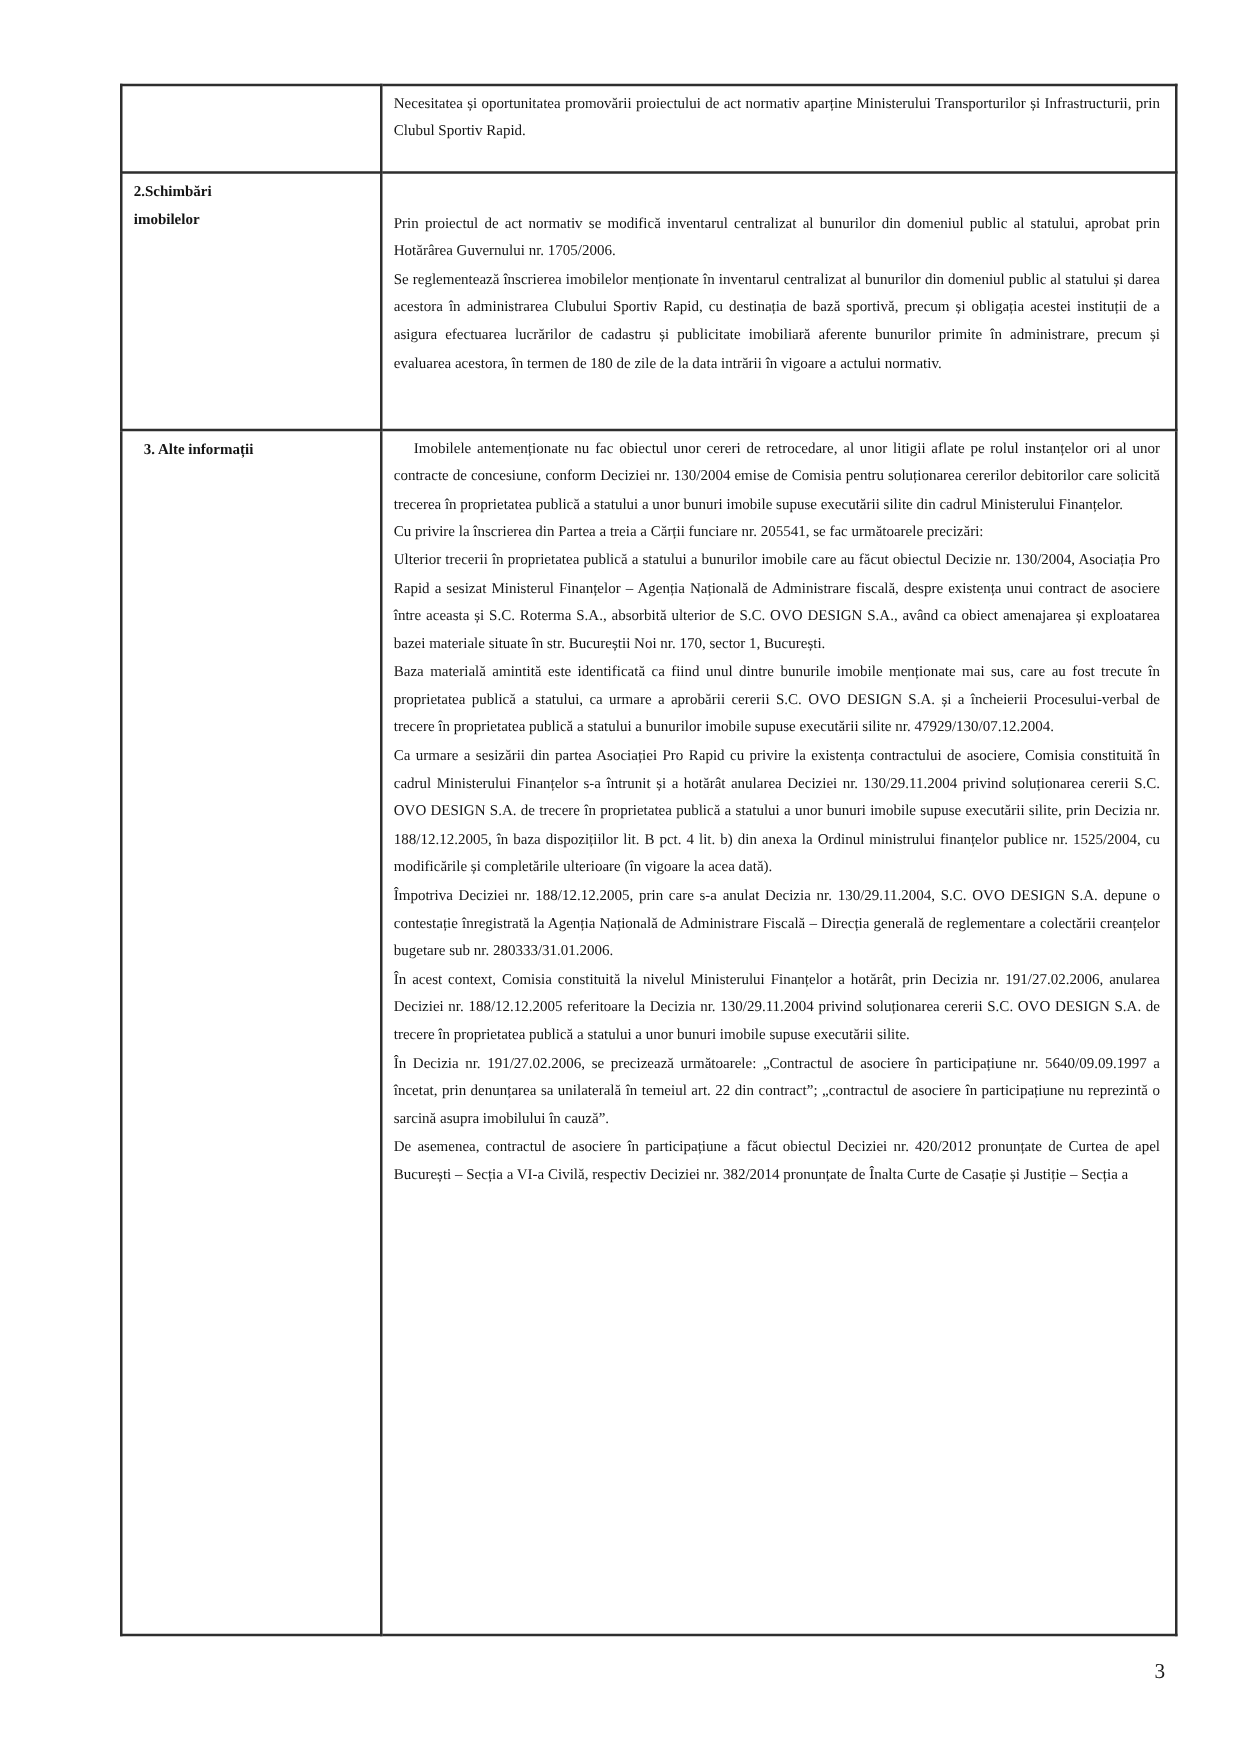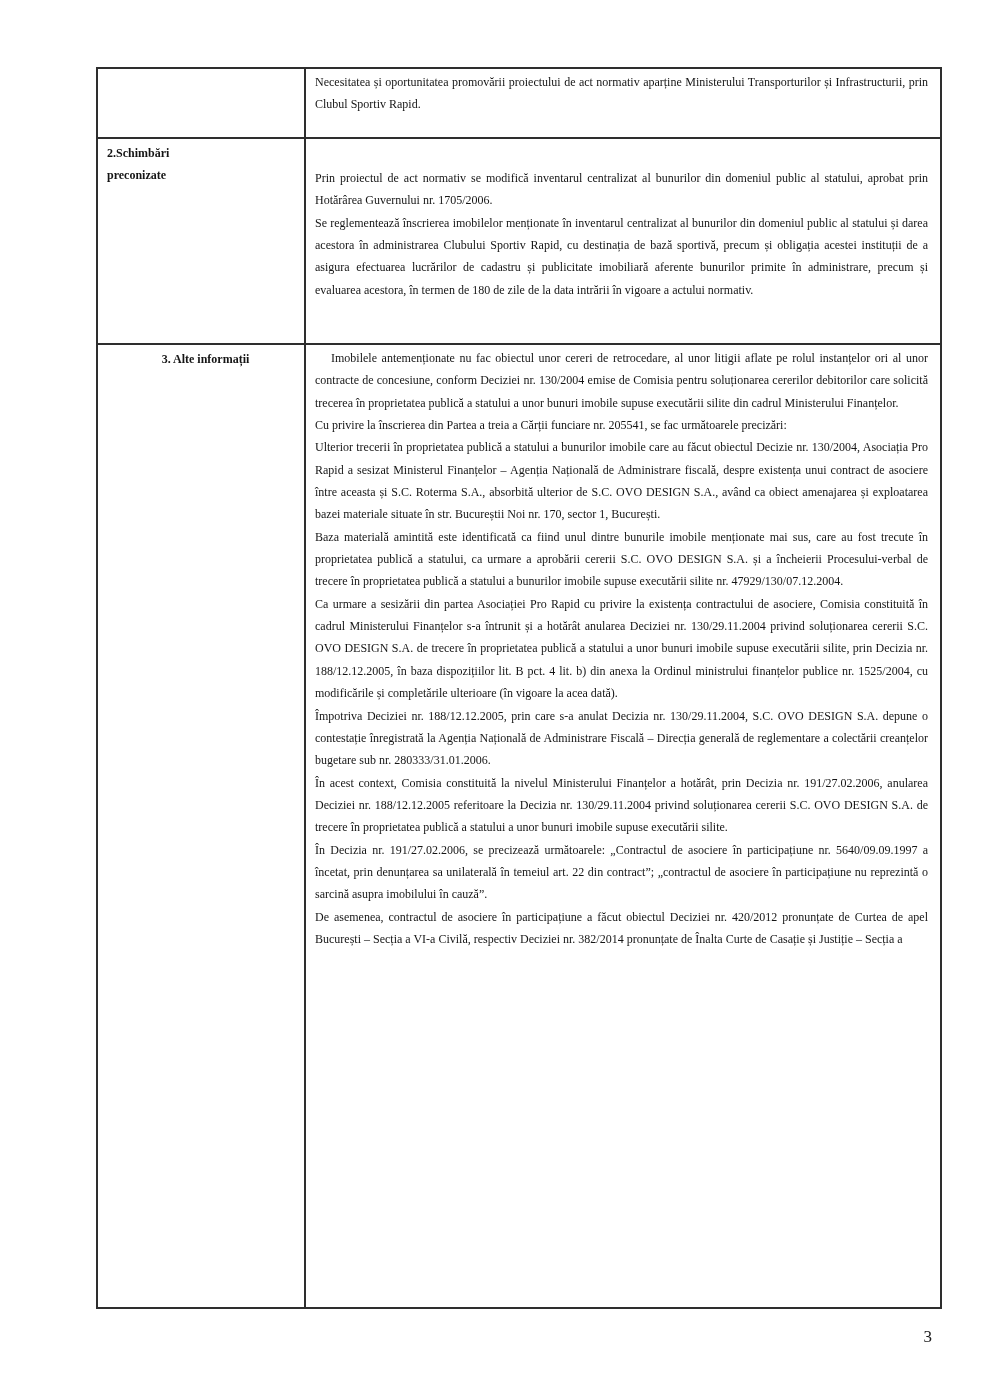--- a/index.html
+++ b/index.html
@@ -21,21 +21,21 @@
   td {
     border: 2px solid #2e2e2e;
     vertical-align: top;
   }
   td.label-cell { width: 208px; padding: 3px 8px 3px 9px; text-align: left; font-weight: bold; }
   td.content-cell { padding: 2px 12px 2px 9px; text-align: justify; }
   tr:nth-child(1) { height: 70px; }
   tr:nth-child(2) { height: 206px; }
   tr:nth-child(3) { height: 964px; }
   tr:nth-child(2) td.content-cell p:first-child { margin-top: 26px; }
-  tr:nth-child(3) td.label-cell { padding-left: 17px; text-align: center; }
+  tr:nth-child(3) td.label-cell { padding-left: 17px; }
   p { margin: 0; }
   .u { text-underline-offset: 2px; }
   .indent { text-indent: 16px; }
   .label-line { white-space: nowrap; }
   .page-number {
     position: absolute; top: 1327px; right: 58px;
     font-size: 17px; line-height: 20px; color: #1a1a1a;
   }
 </style>
 </head>
@@ -46,21 +46,21 @@
     <tbody>
         <tr>
           <td class="label-cell"></td>
           <td class="content-cell">
             <p>Necesitatea și oportunitatea promovării proiectului de act normativ aparține Ministerului Transporturilor și Infrastructurii, prin Clubul Sportiv Rapid.</p>
           </td>
         </tr>
         <tr>
           <td class="label-cell">
             <div class="label-line">2.Schimbări</div>
-            <div class="label-line">preconizate</div>
+            <div class="label-line">imobilelor</div>
           </td>
           <td class="content-cell">
             <p>Prin proiectul de act normativ se modifică inventarul centralizat al bunurilor din domeniul public al statului, aprobat prin Hotărârea Guvernului nr. 1705/2006.</p>
             <p>Se reglementează înscrierea imobilelor menționate în inventarul centralizat al bunurilor din domeniul public al statului și darea acestora în administrarea Clubului Sportiv Rapid, cu destinația de bază sportivă, precum și obligația acestei instituții de a asigura efectuarea lucrărilor de cadastru și publicitate imobiliară aferente bunurilor primite în administrare, precum și evaluarea acestora, în termen de 180 de zile de la data intrării în vigoare a actului normativ.</p>
           </td>
         </tr>
         <tr>
           <td class="label-cell">
             <div class="label-line">3. Alte informații</div>
           </td>

